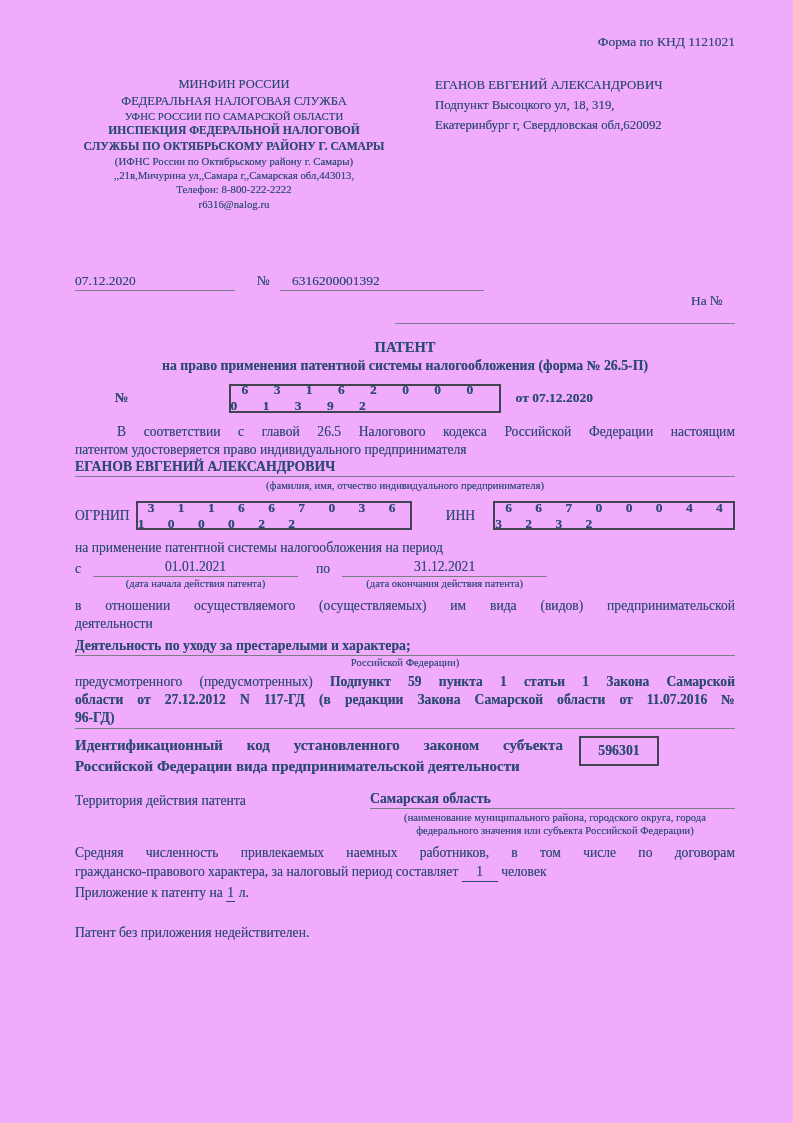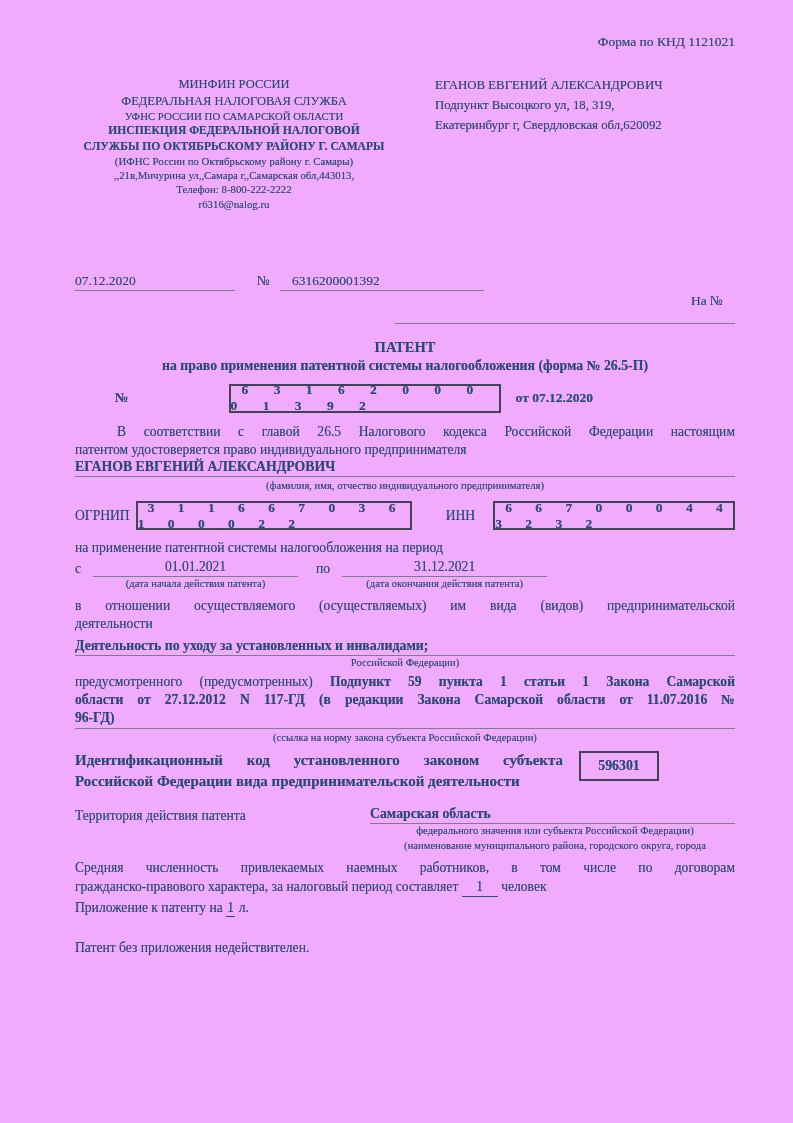--- a/index.html
+++ b/index.html
@@ -164,48 +164,47 @@
       <div class="date-cell">
         <div class="date-val">31.12.2021</div>
         <div class="cap">(дата окончания действия патента)</div>
       </div>
     </div>
 
     <div class="para activity-intro">
       <div class="jline">в отношении осуществляемого (осуществляемых) им вида (видов) предпринимательской</div>
       <div>деятельности</div>
     </div>
-    <div class="activity-name">Деятельность по уходу за установленных и инвалидами;</div>
+    <div class="activity-name">Деятельность по уходу за престарелыми и характера;</div>
     <div class="cap">Российской Федерации)</div>
 
     <div class="law-para">
       <div class="jline">
         <span>предусмотренного (предусмотренных)</span>
         <span class="law-bold">Подпункт 59&nbsp;пункта 1&nbsp;статьи 1&nbsp;Закона Самарской</span>
       </div>
       <div class="jline law-bold">области от 27.12.2012 N 117-ГД (в редакции Закона Самарской области от 11.07.2016 №</div>
       <div class="law-last">96-ГД)</div>
     </div>
-    <div class="cap cap-mt">(ссылка на норму закона субъекта Российской Федерации)</div>
 
     <div class="code-block">
       <div class="code-text">
         <div class="jline">Идентификационный код установленного законом субъекта</div>
         <div>Российской Федерации вида предпринимательской деятельности</div>
       </div>
       <div class="code-box">596301</div>
     </div>
 
     <div class="territory-row">
       <span class="territory-label">Территория действия патента</span>
       <div class="territory-value">Самарская область</div>
     </div>
     <div class="territory-cap">
+      <div class="cap cap-mt">(наименование муниципального района, городского округа, города</div>
       <div class="cap">федерального значения или субъекта Российской Федерации)</div>
-      <div class="cap cap-mt">(наименование муниципального района, городского округа, города</div>
     </div>
 
     <div class="workers-para">
       <div class="jline">Средняя численность привлекаемых наемных работников, в том числе по договорам</div>
       <div>
         <span>гражданско-правового характера, за налоговый период составляет</span>
         <span class="count-underline">1</span>
         <span>человек</span>
       </div>
     </div>

